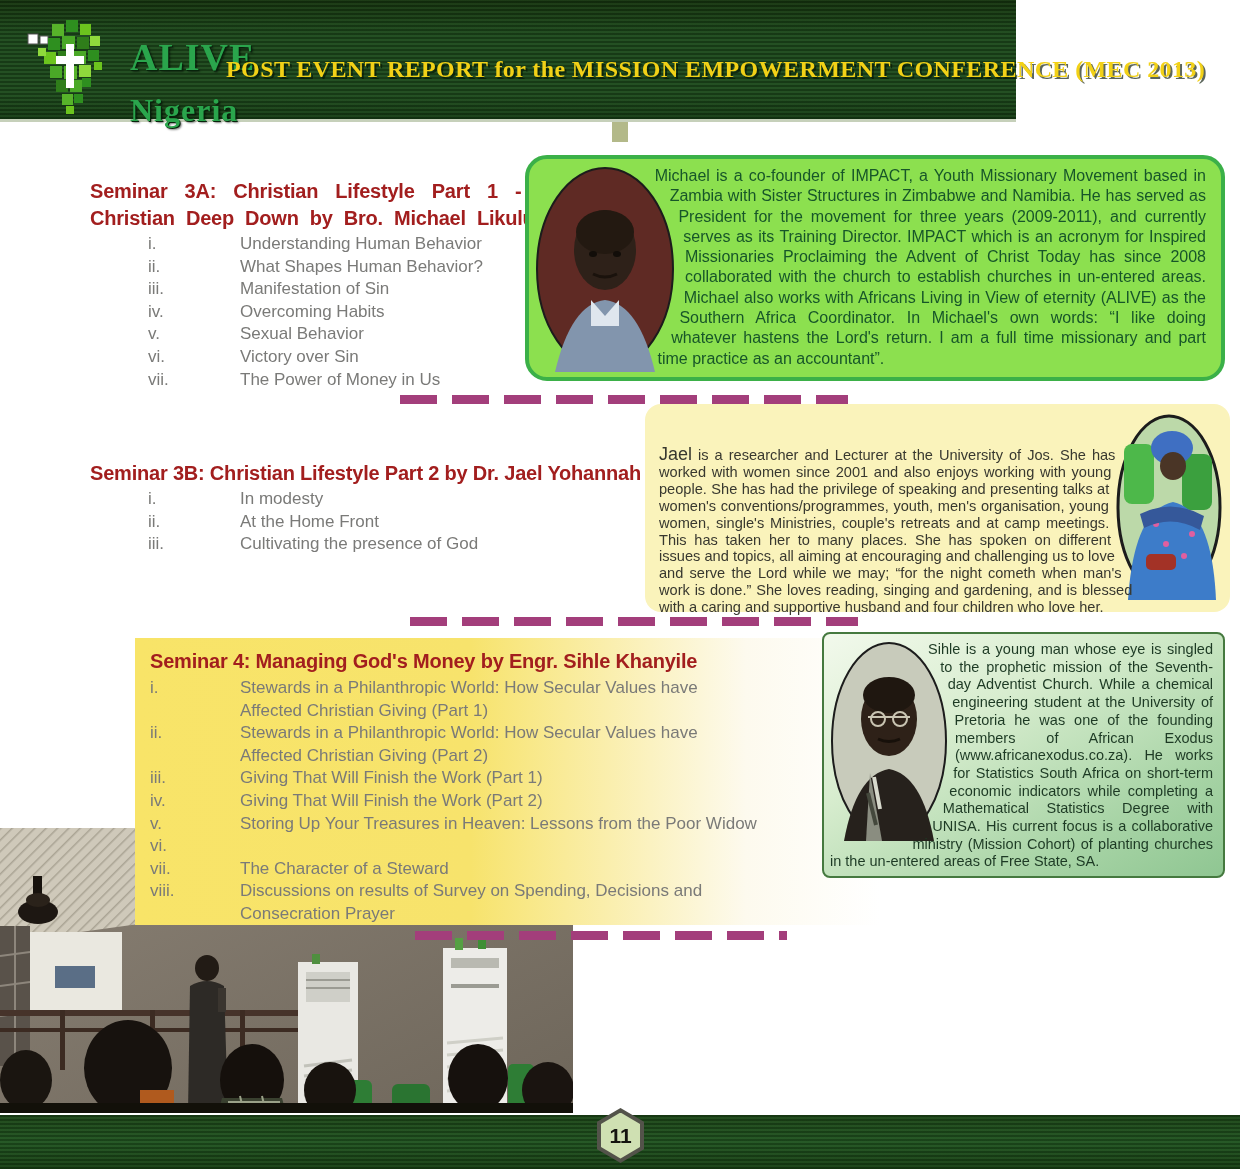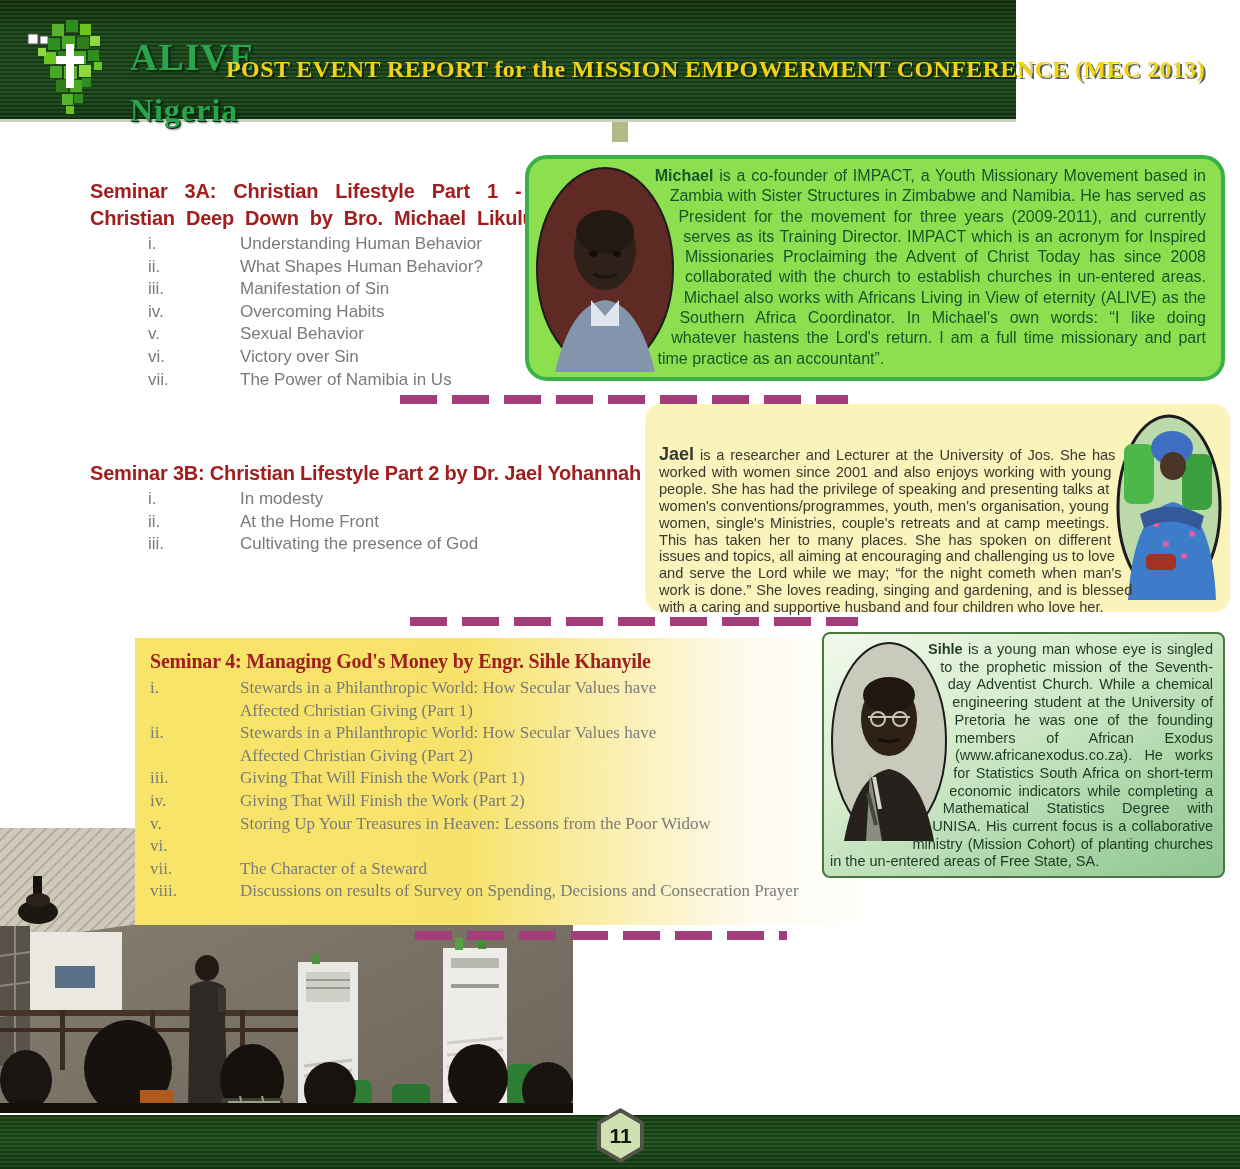--- a/index.html
+++ b/index.html
@@ -62,21 +62,21 @@
     background:#8ce04f; border:4px solid #3bb048; border-radius:22px;
     padding:7px 15px 6px 6px; z-index:2;
   }
   .michael-photo {
     float:left; width:140px; height:206px; margin-right:10px;
     shape-outside:ellipse(50% 50% at 50% 50%);
   }
   .michael-box .bio-text {
     font-size:16px; line-height:20.3px; color:#175629; text-align:justify;
   }
-  .bio-name { font-weight:bold; }
+  .bio-name { font-weight:normal; }
 
   
   .dash {
     position:absolute; height:9px; z-index:3;
     background:repeating-linear-gradient(90deg,#a33e7b 0 37px, transparent 37px 52px);
   }
   .dash1 { left:400px; top:395px; width:448px; }
   .dash2 { left:410px; top:617px; width:448px; }
   .dash3 { left:415px; top:931px; width:372px; }
 
@@ -91,21 +91,21 @@
   }
   .jael-box .bio-text {
     font-size:14.6px; line-height:16.9px; color:#38382f; text-align:justify;margin-top:32px;
   }
   .jael-box .bio-name { font-size:18px; }
 
   
   .s4-box {
     position:absolute; left:135px; top:638px; width:745px; height:287px;
     background:linear-gradient(90deg,#f8e468 0%, #f7e36c 45%, #fdfaee 82%, #ffffff 100%);
-    z-index:2; padding:12px 0 0 15px;font-family:Liberation Serif, serif;
+    z-index:2; padding:12px 0 0 15px;
   }
   .h-4 { font-size:20px; white-space:nowrap; letter-spacing:-0.2px; }
   .s4-box .roman-list { position:static; margin-top:4px; width:720px; }
   .s4-box .roman-list .num { width:90px; flex:0 0 90px; }
   .s4-box .roman-list .txt { width:560px; }
 
   
   .sihle-box {
     position:absolute; left:822px; top:632px; width:403px; height:246px;
     background:linear-gradient(150deg,#f2f9ec 0%, #d8edcf 35%, #a8d4a6 75%, #8fc692 100%);
@@ -210,21 +210,21 @@
     <div class="row">
         <span class="num">v.</span>
         <span class="txt">Sexual Behavior</span>
       </div>
     <div class="row">
         <span class="num">vi.</span>
         <span class="txt">Victory over Sin</span>
       </div>
     <div class="row">
         <span class="num">vii.</span>
-        <span class="txt">The Power of Namibia in Us</span>
+        <span class="txt">The Power of Money in Us</span>
       </div>
   </div>
 
   <div class="michael-box">
     <div class="michael-photo">
       <svg width="140" height="206" viewBox="0 0 140 206">
         <ellipse cx="70" cy="103" rx="68" ry="101" fill="#5f2a24" stroke="#1c1c1c" stroke-width="2"></ellipse>
         <ellipse cx="70" cy="84" rx="31" ry="40" fill="#2e2119"></ellipse>
         <ellipse cx="70" cy="66" rx="29" ry="22" fill="#231911"></ellipse>
         <path d="M20 206 Q36 138 70 134 Q104 138 120 206 Z" fill="#8295ad"></path>

